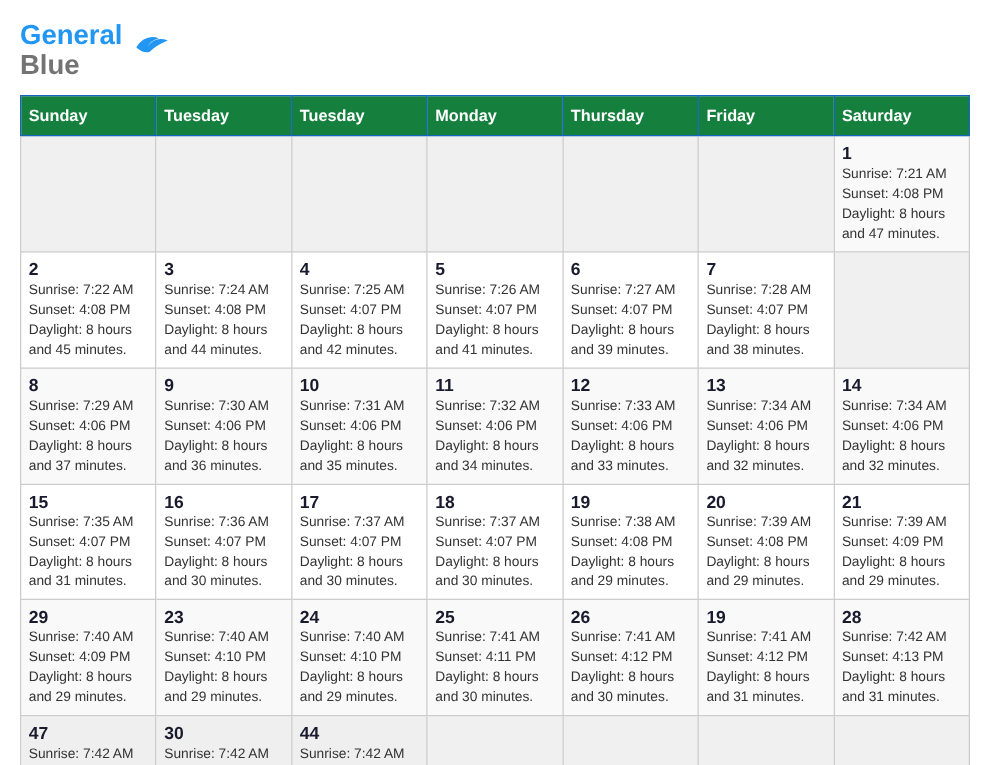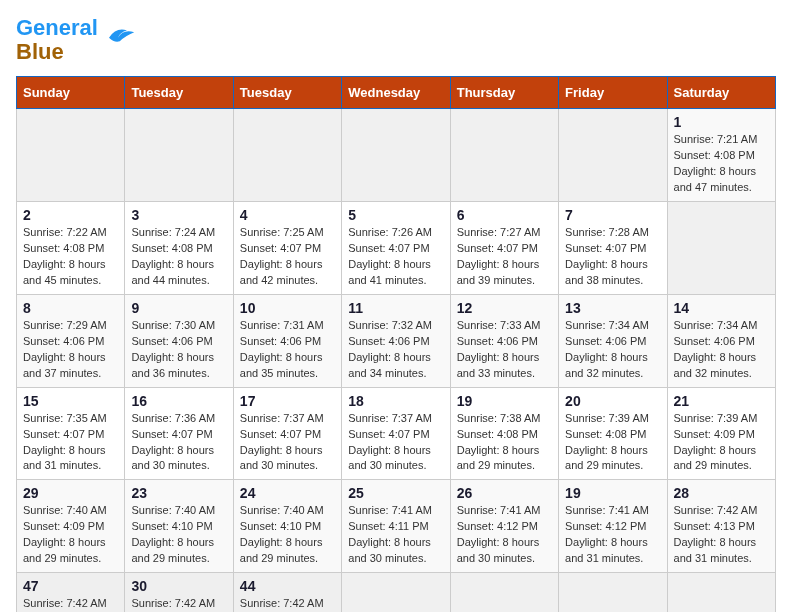--- a/index.html
+++ b/index.html
@@ -47,21 +47,21 @@
     .location {
       font-size: 16px;
       color: #555;
     }
     .calendar {
       width: 100%;
       border-collapse: collapse;
       font-size: 11px;
     }
     .calendar thead tr th {
-      background: #c2410c;
+      background: #15803d;
       color: #fff;
       font-size: 13px;
       font-weight: bold;
       padding: 8px 6px;
       text-align: left;
       border: 1px solid #1565C0;
     }
     .calendar tbody tr td {
       border: 1px solid #ccc;
       vertical-align: top;
@@ -91,40 +91,40 @@
       background: #f0f0f0 !important;
     }
   </style>
 </head>
 <body>
 
 <div class="header">
   <div class="logo">
     <div style="display:flex; align-items:center;">
       <span class="logo-text">
-        <span>General</span><br><span style="color:#a16207;">Blue</span>
+        <span>General</span><br><span style="color:#737373;">Blue</span>
       </span>
       <svg class="logo-bird" viewBox="0 0 40 22" style="margin-left:2px; margin-top:-10px;">
         <path d="M10,14 Q18,2 30,6 Q22,8 20,14 Q26,4 38,8 Q28,12 22,18 Q16,20 10,14Z" fill="#2196F3"></path>
       </svg>
     </div>
   </div>
   <div class="title-block">
     <div class="month-title"></div>
     <div class="location"></div>
   </div>
 </div>
 
 <table class="calendar">
   <thead>
     <tr>
     <th>Sunday</th>
         <th>Tuesday</th>
         <th>Tuesday</th>
-        <th>Wednesday</th>
+        <th>Monday</th>
         <th>Thursday</th>
         <th>Friday</th>
         <th>Saturday</th>
       </tr>
   </thead>
   <tbody id="calendar-body">
   <tr>
         <td class="empty-cell"></td>
         <td class="empty-cell"></td>
         <td class="empty-cell"></td>

